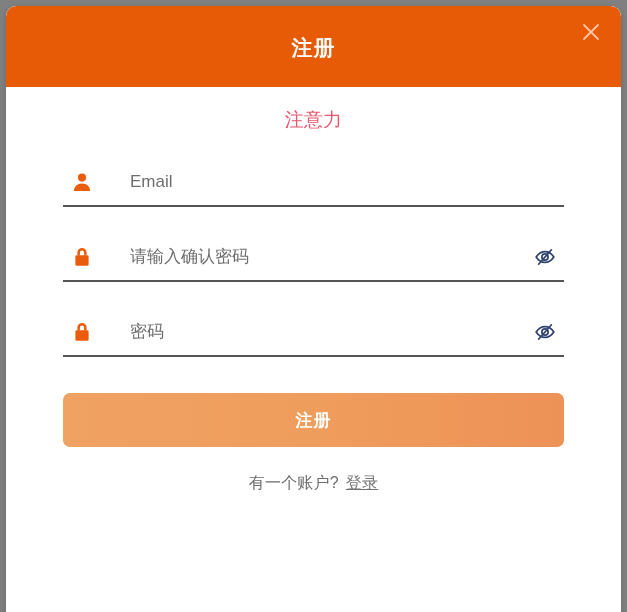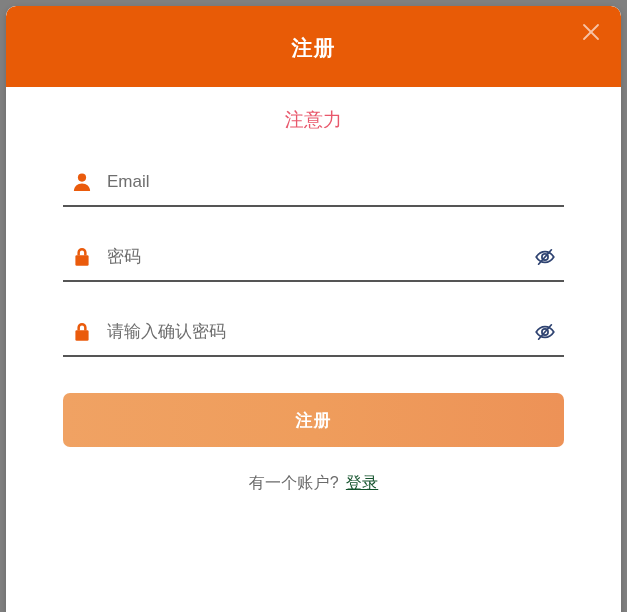--- a/index.html
+++ b/index.html
@@ -86,20 +86,21 @@
     display: block;
   }
 
   .field {
     position: relative;
     margin-top: 26px;
     height: 47px;
     border-bottom: 2px solid #555555;
     display: flex;
     align-items: center;
+    gap: 23px;
   }
   .field.first { margin-top: 24px; }
 
   .field-icon {
     width: 22px;
     height: 24px;
     margin-left: 8px;
     margin-right: 14px;
     display: flex;
     align-items: center;
@@ -153,21 +154,21 @@
   }
 
   .footer {
     margin-top: 26px;
     text-align: center;
     font-size: 16px;
     color: #6b6b6b;
     letter-spacing: 0.2px;
   }
   .footer-link {
-    color: #14532d;
+    color: #737373;
     text-decoration: underline;
     margin-left: 7px;
     cursor: pointer;
     text-align: right;
   }
 </style>
 </head>
 <body>
 
 <div class="page-backdrop"></div>
@@ -200,47 +201,47 @@
       <input class="field-input" type="text" placeholder="Email" style="">
     </div>
 
     <div class="field">
       <span class="field-icon">
         <svg width="20" height="22" viewBox="0 0 20 22" aria-hidden="true">
           <path d="M5.4 9.5V6.6a4.6 4.6 0 0 1 9.2 0v2.9h-2.5V6.6a2.1 2.1 0 0 0-4.2 0v2.9z" fill="#ea5b0c"></path>
           <rect x="3.4" y="9.2" width="13.2" height="10.6" rx="1.3" fill="#ea5b0c"></rect>
         </svg>
       </span>
+      <input class="field-input" type="password" placeholder="请输入确认密码" style="">
+      <span class="toggle-visibility" title="toggle confirm password">
+        <svg width="24" height="24" viewBox="0 0 24 24" aria-hidden="true">
+          <path d="M3.2 12c2.3-3.6 5.4-5.4 8.8-5.4s6.5 1.8 8.8 5.4c-2.3 3.6-5.4 5.4-8.8 5.4S5.5 15.6 3.2 12z" fill="none" stroke="#2f4371" stroke-width="1.7"></path>
+          <circle cx="12" cy="12" r="3.1" fill="none" stroke="#2f4371" stroke-width="1.7"></circle>
+          <line x1="5.6" y1="19.2" x2="18.4" y2="4.8" stroke="#2f4371" stroke-width="1.7" stroke-linecap="round"></line>
+        </svg>
+      </span>
+    </div>
+
+    <div class="field">
+      <span class="field-icon">
+        <svg width="20" height="22" viewBox="0 0 20 22" aria-hidden="true">
+          <path d="M5.4 9.5V6.6a4.6 4.6 0 0 1 9.2 0v2.9h-2.5V6.6a2.1 2.1 0 0 0-4.2 0v2.9z" fill="#ea5b0c"></path>
+          <rect x="3.4" y="9.2" width="13.2" height="10.6" rx="1.3" fill="#ea5b0c"></rect>
+        </svg>
+      </span>
       <input class="field-input" type="password" placeholder="密码" style="">
       <span class="toggle-visibility" title="toggle password">
         <svg width="24" height="24" viewBox="0 0 24 24" aria-hidden="true">
           <path d="M3.2 12c2.3-3.6 5.4-5.4 8.8-5.4s6.5 1.8 8.8 5.4c-2.3 3.6-5.4 5.4-8.8 5.4S5.5 15.6 3.2 12z" fill="none" stroke="#2f4371" stroke-width="1.7"></path>
           <circle cx="12" cy="12" r="3.1" fill="none" stroke="#2f4371" stroke-width="1.7"></circle>
           <line x1="5.6" y1="19.2" x2="18.4" y2="4.8" stroke="#2f4371" stroke-width="1.7" stroke-linecap="round"></line>
         </svg>
       </span>
     </div>
 
-    <div class="field">
-      <span class="field-icon">
-        <svg width="20" height="22" viewBox="0 0 20 22" aria-hidden="true">
-          <path d="M5.4 9.5V6.6a4.6 4.6 0 0 1 9.2 0v2.9h-2.5V6.6a2.1 2.1 0 0 0-4.2 0v2.9z" fill="#ea5b0c"></path>
-          <rect x="3.4" y="9.2" width="13.2" height="10.6" rx="1.3" fill="#ea5b0c"></rect>
-        </svg>
-      </span>
-      <input class="field-input" type="password" placeholder="请输入确认密码" style="">
-      <span class="toggle-visibility" title="toggle confirm password">
-        <svg width="24" height="24" viewBox="0 0 24 24" aria-hidden="true">
-          <path d="M3.2 12c2.3-3.6 5.4-5.4 8.8-5.4s6.5 1.8 8.8 5.4c-2.3 3.6-5.4 5.4-8.8 5.4S5.5 15.6 3.2 12z" fill="none" stroke="#2f4371" stroke-width="1.7"></path>
-          <circle cx="12" cy="12" r="3.1" fill="none" stroke="#2f4371" stroke-width="1.7"></circle>
-          <line x1="5.6" y1="19.2" x2="18.4" y2="4.8" stroke="#2f4371" stroke-width="1.7" stroke-linecap="round"></line>
-        </svg>
-      </span>
-    </div>
-
     <button class="submit-btn">注册</button>
 
     <div class="footer">
       <span>有一个账户?</span><span class="footer-link">登录</span>
     </div>
 
   </div>
 </div>
 
 </body></html>

